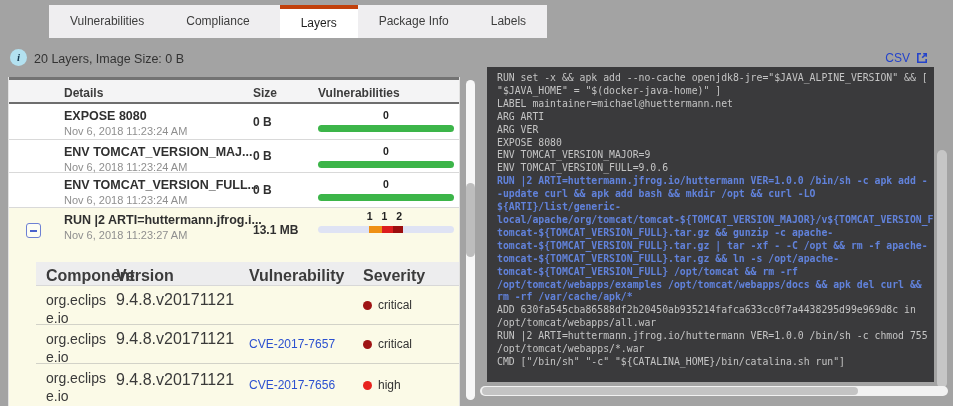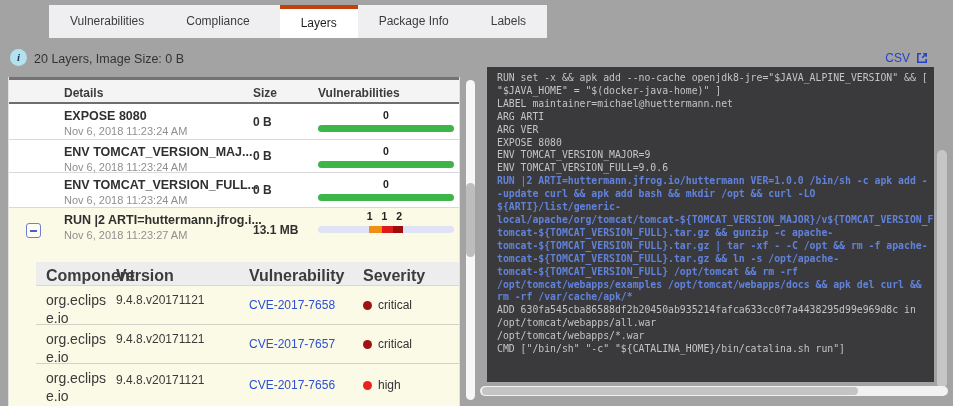--- a/index.html
+++ b/index.html
@@ -49,21 +49,21 @@
   .subregion { position:absolute; left:0; top:175px; width:100%; height:154px; background:#fbfae7; }
   .subtable { position:absolute; left:27px; top:10px; width:425px; }
   .shead { position:relative; height:24px; background:#ededee; border-bottom:1px solid #d8d8d8; }
   .shead span { position:absolute; top:5px; font-size:16px; font-weight:700; color:#3c3c3c; }
   .sh-comp { left:10px; } .sh-ver { left:80px; } .sh-cve { left:213px; } .sh-sev { left:327px; }
   .srow { position:relative; height:39px; border-bottom:1px solid #d2d2c8; }
   .srow:last-child { border-bottom:none; height:42px; }
   .s-comp { position:absolute; left:10px; top:5px; width:68px; font-size:14px; color:#3a3a3a;
     word-break:break-all; line-height:18px; }
   .s-ver { position:absolute; left:80px; top:0; bottom:10px; display:flex; align-items:center;
-    font-size:12px; color:#3a3a3a; }
+    font-size:16px; color:#3a3a3a; }
   .s-cve { position:absolute; left:213px; top:0; bottom:0; display:flex; align-items:center;
     font-size:12px; color:#2b50d0; cursor:pointer; }
   .s-sev { position:absolute; left:327px; top:0; bottom:0; display:flex; align-items:center; gap:6px;
     font-size:12px; color:#333; }
   .dot { width:9px; height:9px; border-radius:50%; display:inline-block; }
 
   
   .mid-track { position:absolute; left:466px; top:80px; width:9px; height:320px; background:#f7f7f7; border-radius:5px; }
   .mid-thumb { position:absolute; left:466px; top:183px; width:9px; height:74px; background:#bdbdbd; border-radius:5px; }
   .right-thumb { position:absolute; left:937px; top:150px; width:10px; height:238px; background:#c6c6c6; border-radius:6px; }
@@ -168,21 +168,20 @@
         <div class="shead">
           <span class="sh-comp">Component</span>
           <span class="sh-ver">Version</span>
           <span class="sh-cve">Vulnerability</span>
           <span class="sh-sev">Severity</span>
         </div>
 
         <div class="srow">
           <div class="s-comp">org.eclipse.io</div>
           <div class="s-ver">9.4.8.v20171121</div>
-          <div class="s-cve">CVE-2017-7658</div>
           <div class="s-sev">
             <span class="dot" style="background: rgb(158, 20, 20);"></span>
             <span>critical</span>
           </div>
         </div>
 
         <div class="srow">
           <div class="s-comp">org.eclipse.io</div>
           <div class="s-ver">9.4.8.v20171121</div>
           <div class="s-cve">CVE-2017-7657</div>
@@ -223,20 +222,21 @@
         <div class="code-line hl">${ARTI}/list/generic-</div>
         <div class="code-line hl">local/apache/org/tomcat/tomcat-${TOMCAT_VERSION_MAJOR}/v${TOMCAT_VERSION_FULL}/</div>
         <div class="code-line hl">tomcat-${TOMCAT_VERSION_FULL}.tar.gz &amp;&amp; gunzip -c apache-</div>
         <div class="code-line hl">tomcat-${TOMCAT_VERSION_FULL}.tar.gz | tar -xf - -C /opt &amp;&amp; rm -f apache-</div>
         <div class="code-line hl">tomcat-${TOMCAT_VERSION_FULL}.tar.gz &amp;&amp; ln -s /opt/apache-</div>
         <div class="code-line hl">tomcat-${TOMCAT_VERSION_FULL} /opt/tomcat &amp;&amp; rm -rf</div>
         <div class="code-line hl">/opt/tomcat/webapps/examples /opt/tomcat/webapps/docs &amp;&amp; apk del curl &amp;&amp;</div>
         <div class="code-line hl">rm -rf /var/cache/apk/*</div>
         <div class="code-line">ADD 630fa545cba86588df2b20450ab935214fafca633cc0f7a4438295d99e969d8c in</div>
         <div class="code-line">/opt/tomcat/webapps/all.war</div>
+        <div class="code-line">RUN |2 ARTI=huttermann.jfrog.io/huttermann VER=1.0.0 /bin/sh -c chmod 755</div>
         <div class="code-line">/opt/tomcat/webapps/*.war</div>
         <div class="code-line">CMD ["/bin/sh" "-c" "${CATALINA_HOME}/bin/catalina.sh run"]</div>
       </div>
   </div>
 
   <div class="right-thumb"></div>
   <div class="h-track"></div>
   <div class="h-thumb"></div>
 
 </div>

